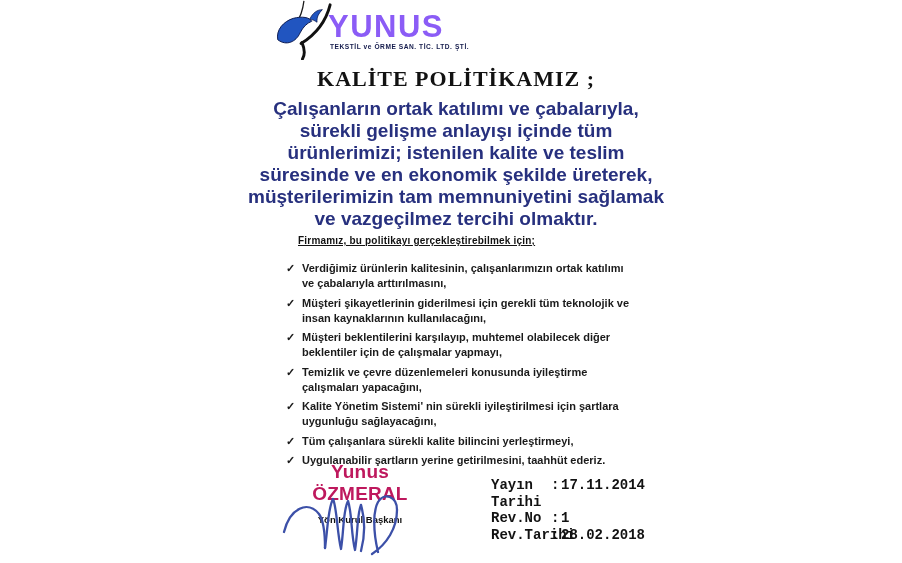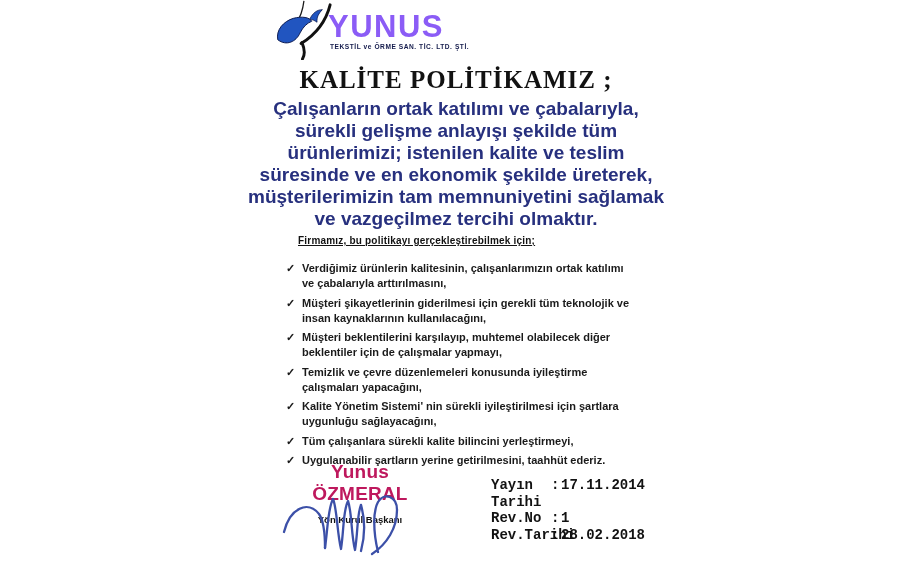--- a/index.html
+++ b/index.html
@@ -24,21 +24,21 @@
   .logo-tagline {
     font-size:6.6px; font-weight:bold; letter-spacing:0.55px;
     color:#131a4b; margin-top:1px; margin-left:2px; white-space:nowrap;
   }
 
   
   .doc-title {
     position:absolute; top:66px; left:256px; width:400px;
     text-align:center;
     font-family:"Liberation Serif", "DejaVu Serif", serif;
-    font-weight:bold; font-size:25px; letter-spacing:1px;
+    font-weight:bold; font-size:22px; letter-spacing:1px;
     color:#121212;
   }
 
   
   .policy {
     position:absolute; top:98px; left:246px; width:420px;
     text-align:center;
     font-weight:bold; font-size:19px; line-height:22px;
     color:#27307e;
   }
@@ -110,21 +110,21 @@
       <div class="logo-tagline">TEKSTİL ve ÖRME SAN. TİC. LTD. ŞTİ.</div>
     </div>
   </div>
 
   
   <div class="doc-title">KALİTE POLİTİKAMIZ ;</div>
 
   
   <div class="policy">
     <div>Çalışanların ortak katılımı ve çabalarıyla,</div>
-    <div>sürekli gelişme anlayışı şekilde tüm</div>
+    <div>sürekli gelişme anlayışı içinde tüm</div>
     <div>ürünlerimizi; istenilen kalite ve teslim</div>
     <div>süresinde ve en ekonomik şekilde üreterek,</div>
     <div>müşterilerimizin tam memnuniyetini sağlamak</div>
     <div>ve vazgeçilmez tercihi olmaktır.</div>
   </div>
 
   
   <div class="subtitle">Firmamız, bu politikayı gerçekleştirebilmek için;</div>
 
   

